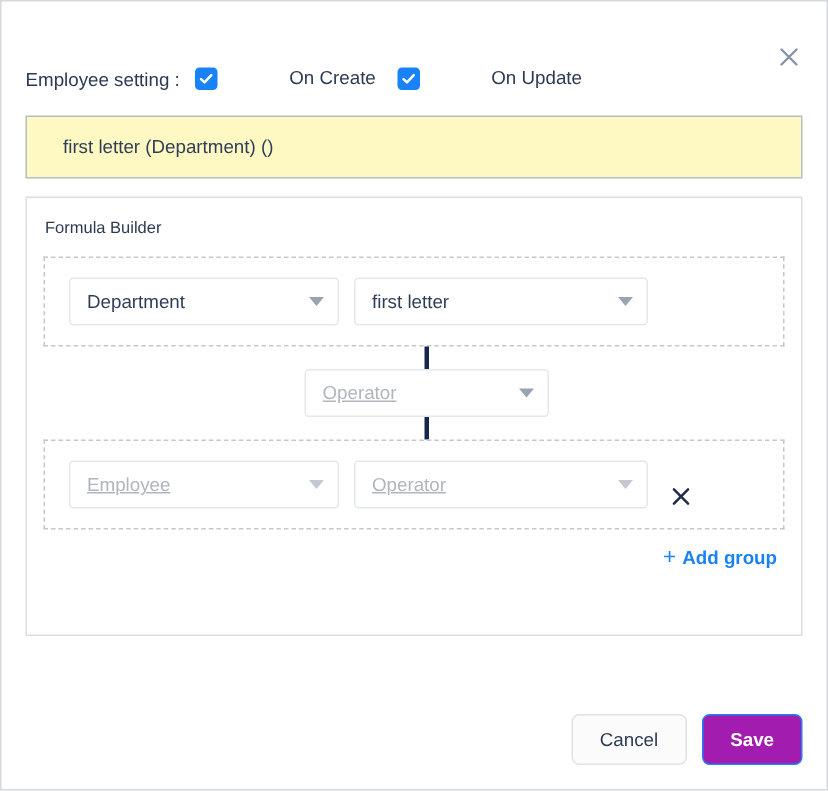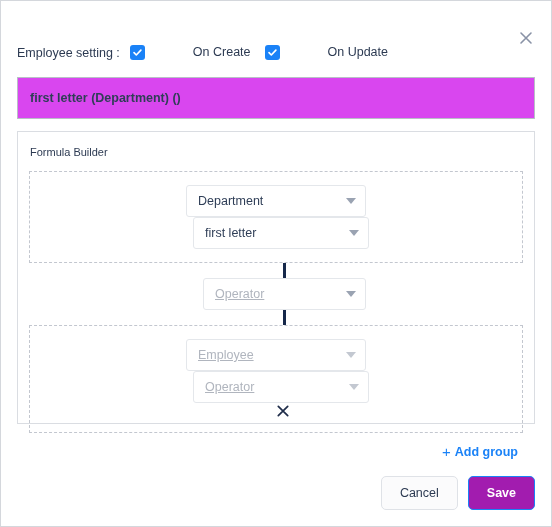--- a/index.html
+++ b/index.html
@@ -84,26 +84,25 @@
     margin-left: 7px;
     font-size: 12.5px;
     color: #2c3a52;
   }
 
   
   .formula-bar {
     box-sizing: border-box;
     margin: 17px 16px 0 16px;
     height: 42px;
-    background: #d946ef;
+    background: #fef9c3;
     border: 1px solid #b9bfc7;
     display: flex;
     align-items: center;
-    padding: 0 12px;
-    font-weight: bold;
+    padding: 0 24px;
   }
   .formula-text {
     font-size: 12.5px;
     color: #2f3e57;
   }
 
   
   .builder-panel {
     box-sizing: border-box;
     margin: 12px 16px 0 16px;
@@ -118,23 +117,22 @@
     color: #2c3a52;
     margin-bottom: 13px;
     padding-left: 1px;
   }
 
   .group-box {
     box-sizing: border-box;
     border: 1px dashed #c3c7cf;
     padding: 13px 16px;
     display: flex;
-    align-items: center;
-    position: relative;
-    flex-direction: column;
+    align-items: flex-end;
+    position: relative;
   }
 
   .select {
     box-sizing: border-box;
     height: 32px;
     border: 1px solid #e4e7eb;
     border-radius: 3px;
     background: #ffffff;
     display: flex;
     align-items: center;
@@ -155,21 +153,21 @@
     height: 0;
     border-left: 5px solid transparent;
     border-right: 5px solid transparent;
     border-top: 6px solid #9aa3b2;
     margin-left: 8px;
     flex: none;
   }
   .caret.light { border-top-color: #c3c8d1; }
 
   .sel-w1 { width: 180px; }
-  .sel-w2 { width: 176px; margin-left: 10px; }
+  .sel-w2 { width: 196px; margin-left: 10px; }
 
   .remove-icon {
     margin-left: 14px;
     width: 16px;
     height: 16px;
     color: #1f2d4a;
     cursor: pointer;
     flex: none;
   }
   .remove-icon svg { display: block; }

